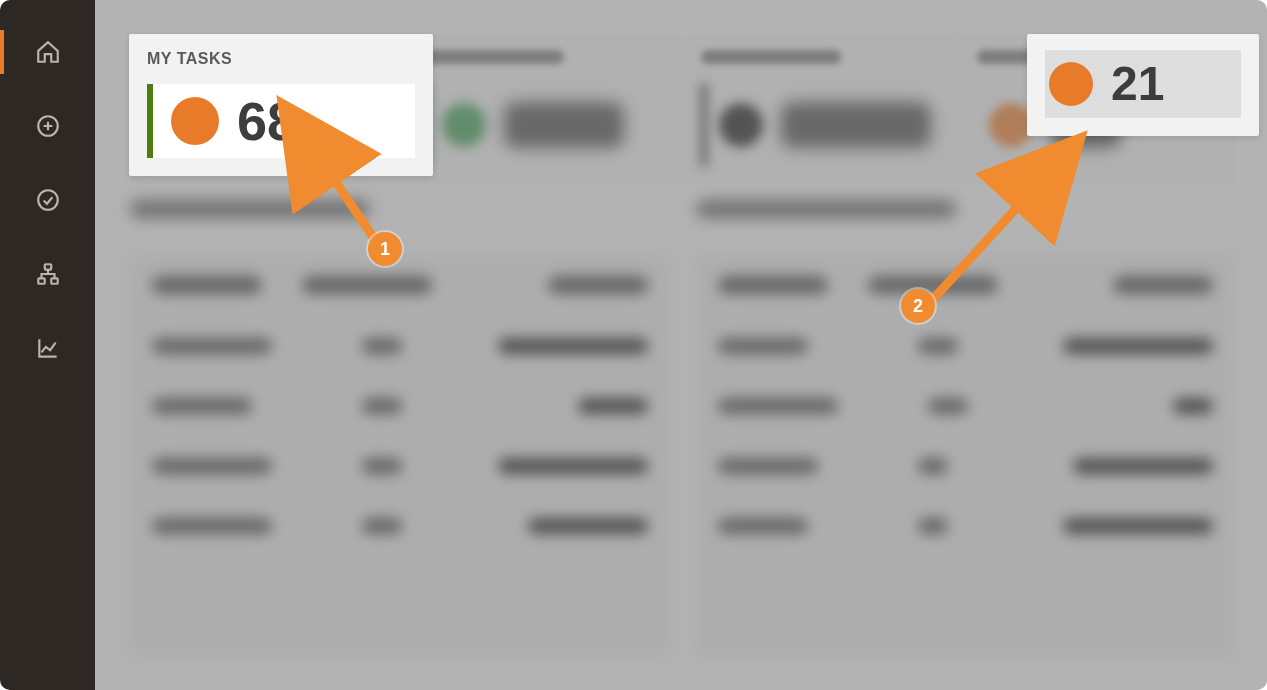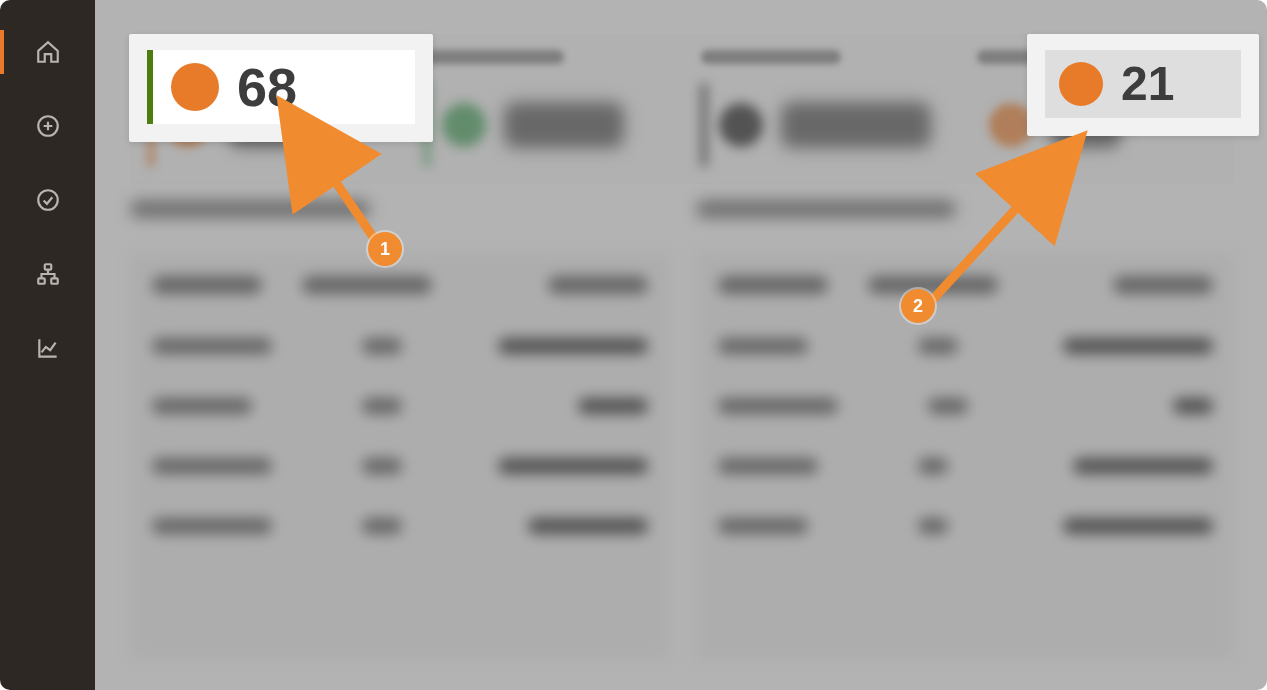--- a/index.html
+++ b/index.html
@@ -157,21 +157,21 @@
   .focus-card .value-box {
     display: flex;
     align-items: center;
     gap: 18px;
     padding: 10px 22px 10px 18px;
     border-left: 6px solid #4d7c0f;
   }
   .focus-card.my-tasks { left: 129px; top: 34px; width: 304px; }
   .focus-card.my-tasks .value-box { background: #ffffff; }
   .focus-card.high-risk { left: 1027px; top: 34px; width: 232px; }
-  .focus-card.high-risk .value-box { background: #dedede; border-left: none; padding-left: 14px; }
+  .focus-card.high-risk .value-box { background: #dedede; border-left: none; padding-left: 4px; }
   .focus-card .dot {
     width: 48px; height: 48px; border-radius: 50%;
     background: #e87b2a;
     flex: none;
   }
   .focus-card.high-risk .dot { width:44px; height:44px; }
   .focus-card .num {
     font-size: 54px;
     font-weight: 700;
     color: #3d3d3d;
@@ -330,20 +330,21 @@
             <div class="bar" style="margin-left:auto"></div>
           </div>
       </div>
     </div>
   </div>
 </div>
 
 <div class="dim"></div>
 
 <div class="focus-card my-tasks">
+  <div class="title">MY TASKS</div>
   <div class="value-box">
     <div class="dot"></div>
     <div class="num">68</div>
   </div>
 </div>
 
 <div class="focus-card high-risk">
   <div class="value-box">
     <div class="dot"></div>
     <div class="num">21</div>

